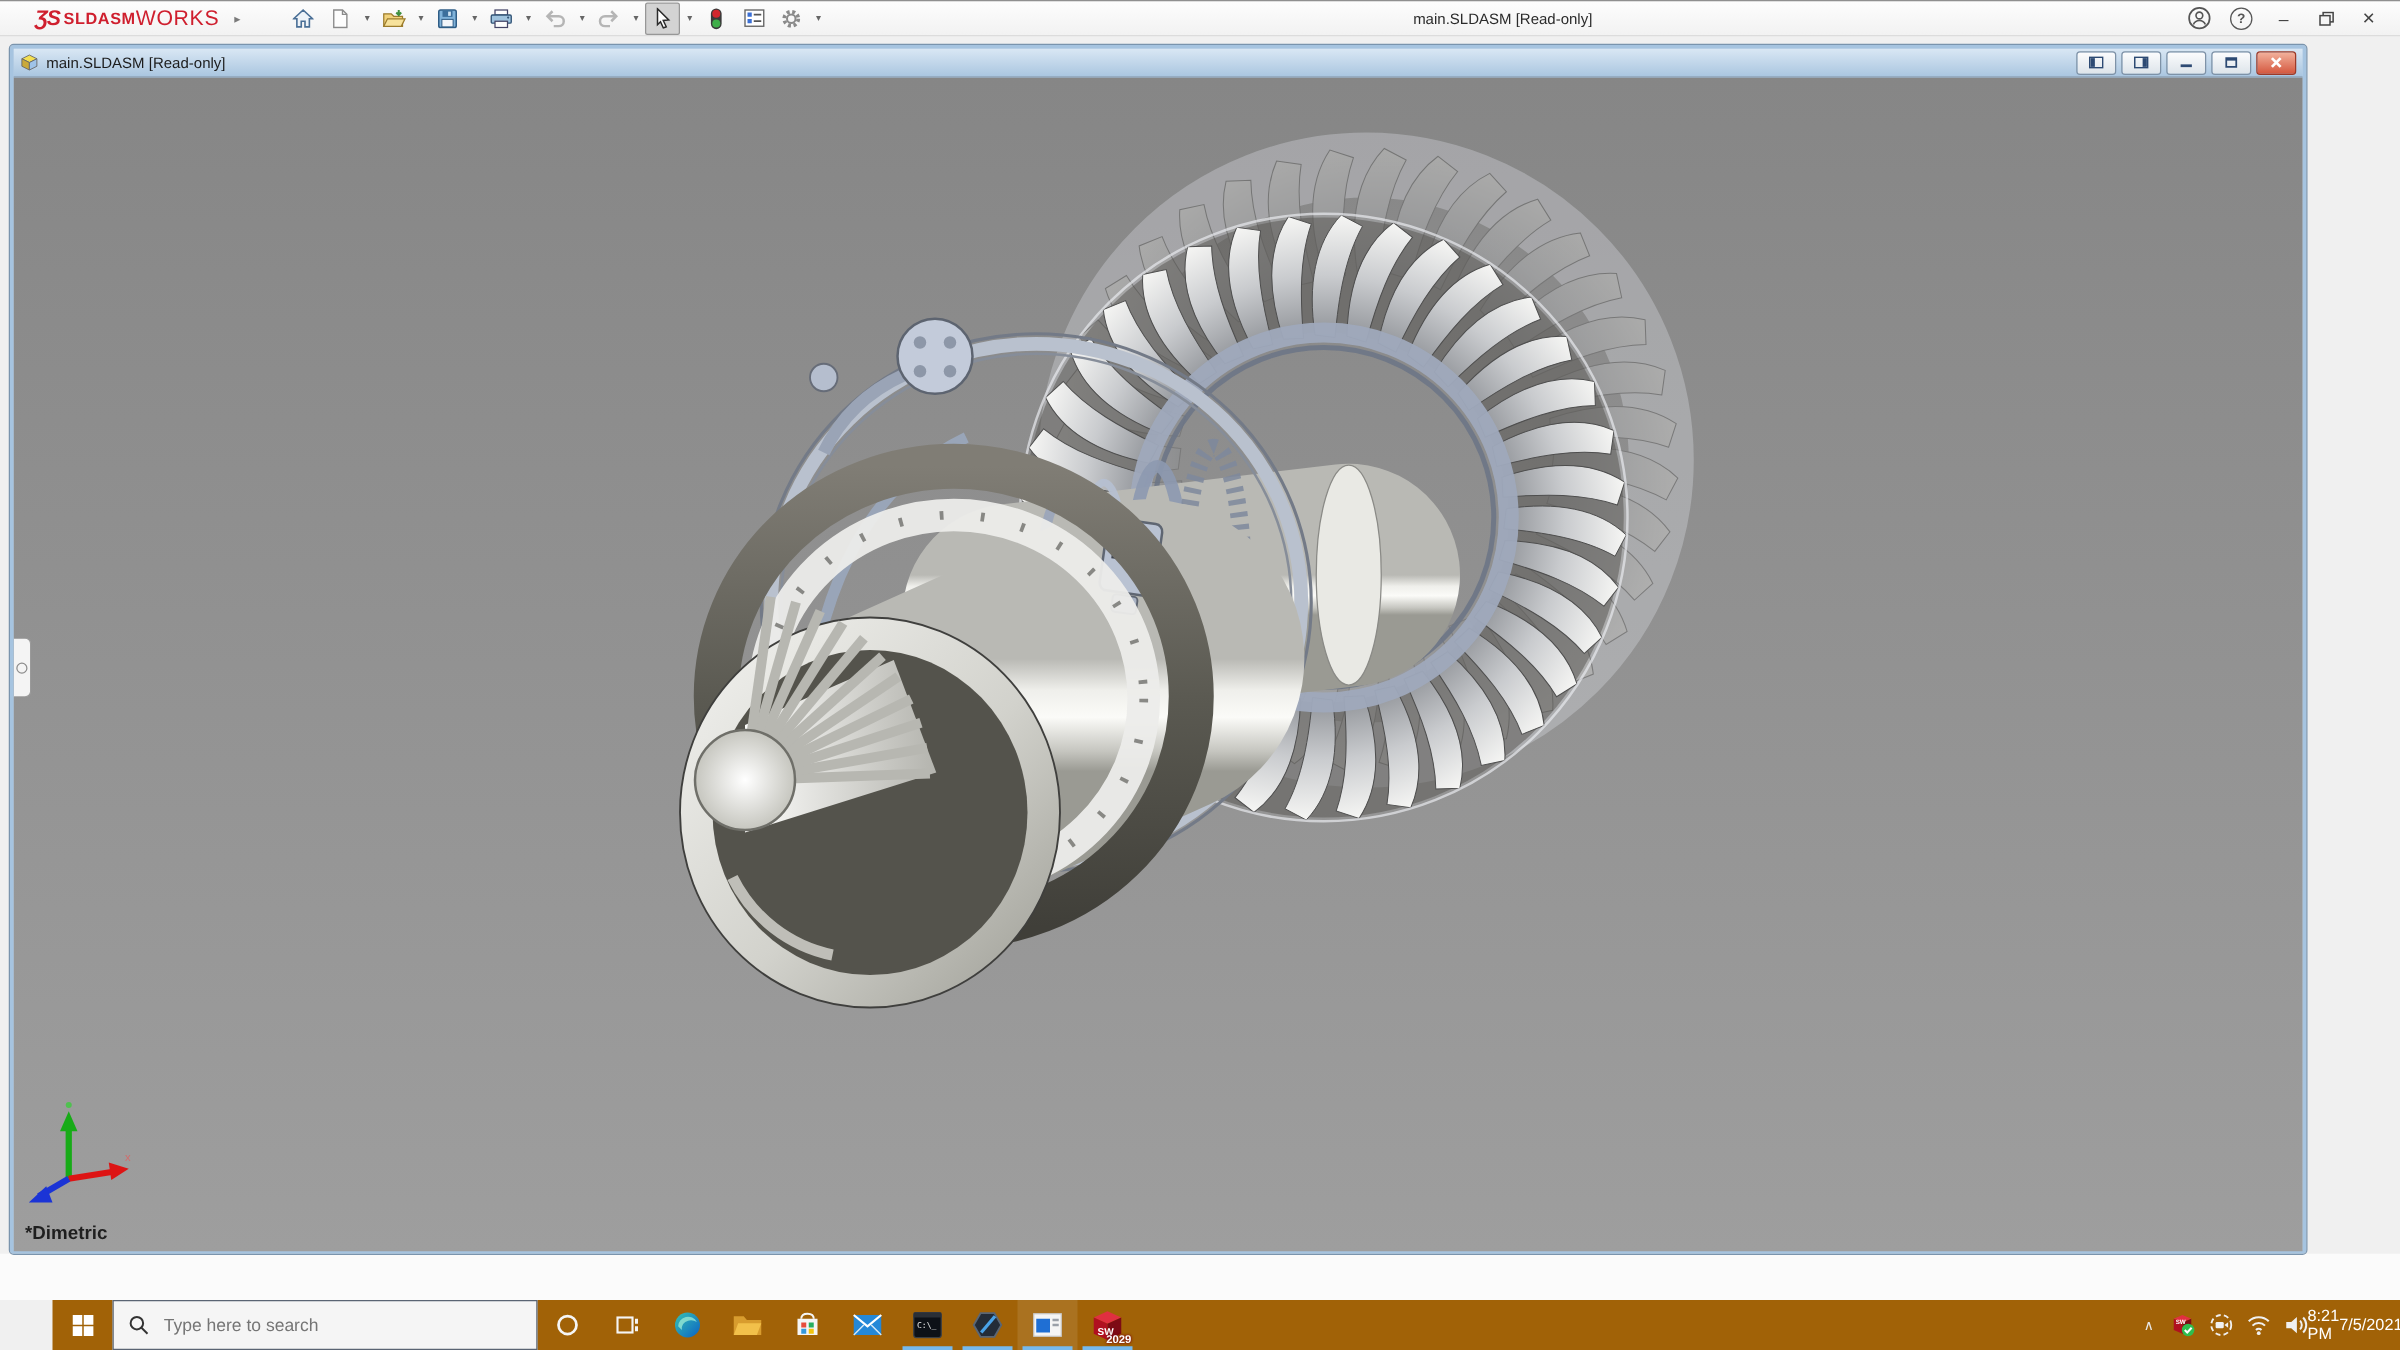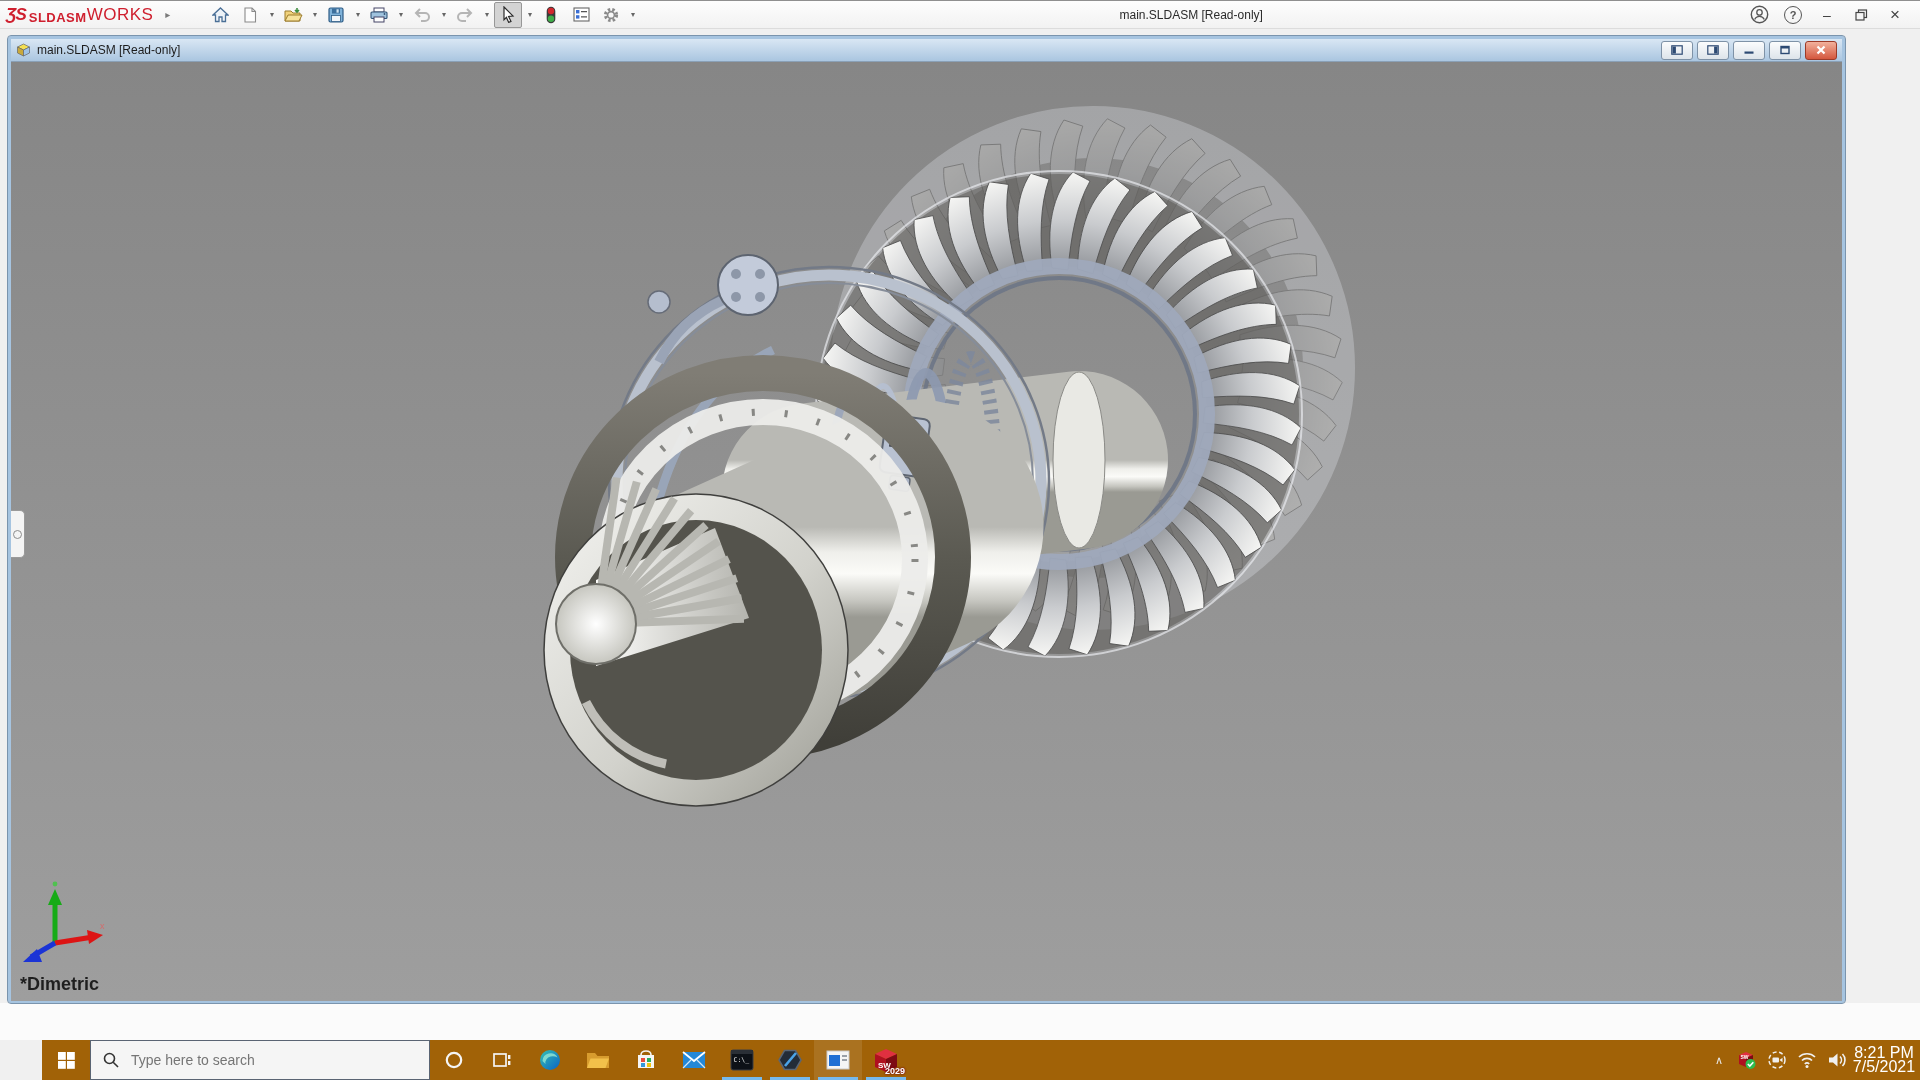--- a/index.html
+++ b/index.html
@@ -4,21 +4,21 @@
 <style>
   html,body{margin:0;padding:0;}
   body{width:1920px;height:1080px;overflow:hidden;background:#f0f0f0;
        font-family:"Liberation Sans", sans-serif;-webkit-font-smoothing:antialiased;}
   #screen{position:relative;width:1920px;height:1080px;}
 
   
   .titlebar{position:absolute;left:0;top:0;width:100%;height:29px;
     background:linear-gradient(#fdfdfd,#f2f2f2);border-top:1px solid #8f8f8f;
     border-bottom:1px solid #dcdcdc;display:flex;align-items:center;box-sizing:border-box;padding:0 6px;}
-  .logo{display:flex;align-items:flex-end;margin-left:0;cursor:default;}
+  .logo{display:flex;align-items:center;margin-left:22px;cursor:default;}
   .logo .mark{color:#cf1f2e;font-weight:bold;font-style:italic;font-size:17px;letter-spacing:-1px;margin-right:3px;}
   .logo .bold{color:#cf1f2e;font-weight:bold;font-size:13px;letter-spacing:.5px;}
   .logo .light{color:#cf1f2e;font-weight:normal;font-size:17px;letter-spacing:.5px;}
   .flyout{color:#7a7a7a;font-size:10px;margin:0 10px 0 12px;}
   .tb-group{display:flex;align-items:center;gap:2px;margin-left:26px;}
   .tb-btn{width:26px;height:24px;display:flex;align-items:center;justify-content:center;border:1px solid transparent;border-radius:2px;}
   .tb-btn.selected{background:#d3d3d3;border:1px solid #979797;}
   .dd{width:11px;height:24px;display:flex;align-items:center;justify-content:center;font-size:8px;color:#666;}
   .apptitle{flex:1;text-align:center;font-size:12px;color:#2b2b2b;}
   .winctl{display:flex;align-items:center;gap:4px;margin-right:4px;}
@@ -35,41 +35,41 @@
   .doc-btns{margin-left:auto;display:flex;gap:4px;}
   .doc-btn{width:30px;height:17px;border-radius:3px;border:1px solid #7e92a7;
     background:linear-gradient(#fbfcfd,#dde4ea);display:flex;align-items:center;justify-content:center;}
   .doc-btn.close{background:linear-gradient(#f2b19c,#d4573e);border:1px solid #9c3a28;}
   .viewport{position:relative;width:100%;height:939px;background:linear-gradient(#868686,#9e9e9e);
     border-top:1px solid #8aa0b6;overflow:hidden;}
   .viewport > svg.model{position:absolute;left:0;top:0;width:100%;height:100%;}
   .collapsed-tab{position:absolute;left:0;top:448px;width:13px;height:46px;background:#f4f4f4;
     border:1px solid #9a9a9a;border-left:none;border-radius:0 5px 5px 0;display:flex;align-items:center;justify-content:center;}
   .collapsed-tab .dot{width:7px;height:7px;border:1.5px solid #8d8d8d;border-radius:50%;}
-  .view-label{position:absolute;left:9px;bottom:6px;font-size:18px;font-weight:bold;color:#1f1f1f;margin-top:26px;}
+  .view-label{position:absolute;left:9px;bottom:6px;font-size:15px;font-weight:bold;color:#1f1f1f;margin-top:26px;}
   .triad{position:absolute;left:6px;bottom:32px;}
 
   
   .taskbar{position:absolute;left:0;bottom:0;width:100%;height:40px;background:#a16207;
     display:flex;align-items:stretch;z-index:50;margin-left:42px;}
   .tk-btn{width:48px;display:flex;align-items:center;justify-content:center;position:relative;}
   .tk-btn.start{width:48px;}
   .search-box{width:340px;background:#f5f5f5;display:flex;align-items:center;border:1px solid #5a6473;box-sizing:border-box;}
   .search-box svg{margin:0 10px 0 12px;}
   .search-input{border:none;outline:none;background:transparent;font-size:14px;color:#222;flex:1;
     font-family:"Liberation Sans", sans-serif;}
   .run-bar{position:absolute;bottom:0;left:4px;width:40px;height:3px;background:#76b9ed;}
   .tk-btn.active{background:rgba(255,255,255,.10);}
   .sw-year{position:absolute;right:5px;bottom:4px;font-size:9px;font-weight:bold;color:#fff;
     text-shadow:0 0 2px #7d0a14,0 0 2px #7d0a14;}
   .tray{margin-left:auto;display:flex;align-items:center;}
   .tray-item{height:40px;display:flex;align-items:center;justify-content:center;position:relative;}
   .chev{width:26px;color:#e8e8e8;font-size:11px;}
   .tray-ico{width:30px;}
-  .clock{width:64px;flex-direction:column;justify-content:center;color:#fff;font-size:16px;line-height:14px;}
+  .clock{width:64px;flex-direction:row;justify-content:center;color:#fff;font-size:13px;line-height:14px;}
   .action{width:46px;}
   .badge{position:absolute;right:6px;bottom:5px;width:15px;height:15px;border-radius:50%;
     background:#1b2638;border:1px solid #cfd8e3;color:#fff;font-size:10px;display:flex;align-items:center;justify-content:center;}
   .bottom-strip{position:absolute;left:0;top:1003px;width:100%;height:37px;background:#fbfbfb;}
   .right-strip{position:absolute;left:1845px;top:30px;width:75px;height:973px;background:#f0f0f0;}
 </style>
 </head>
 <body>
 
 <div id="screen">

